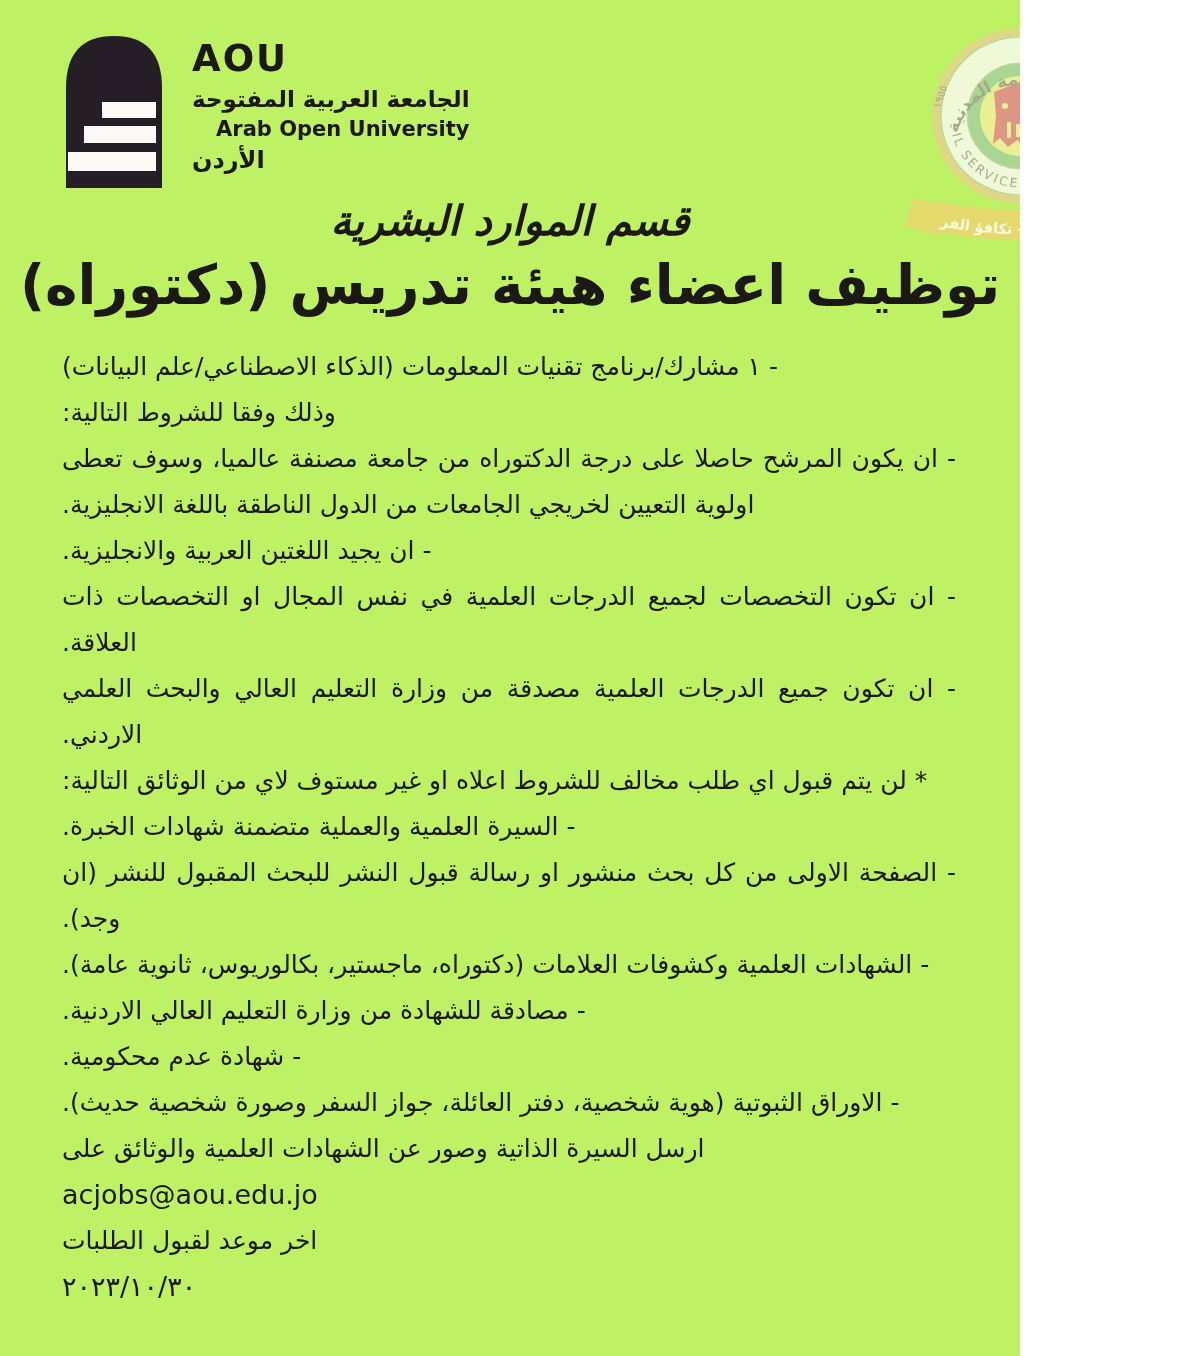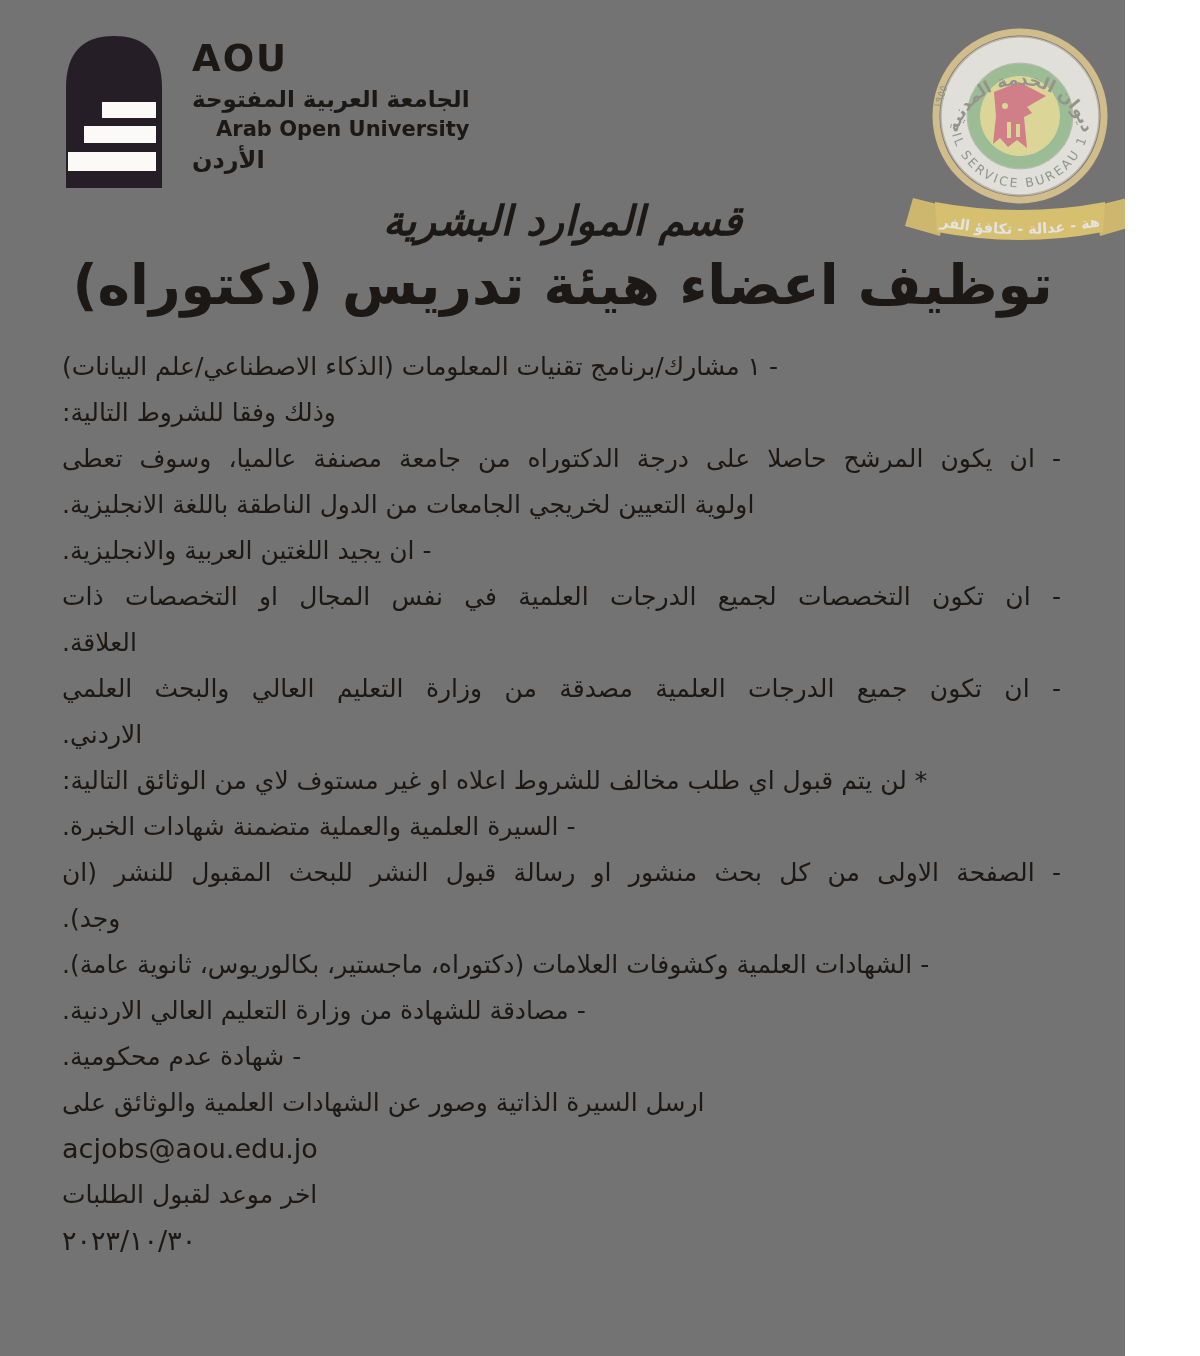--- a/index.html
+++ b/index.html
@@ -1,19 +1,19 @@
 <!DOCTYPE html>
 <html lang="ar"><head>
 <meta charset="utf-8">
 <style>
   html,body { margin:0; padding:0; }
   .page {
     position:relative;
-    width:1125px; height:1356px;
-    background:#737373;
+    width:1020px; height:1356px;
+    background:#bef264;
     color:#1b1815;
     font-family:"DejaVu Sans", sans-serif;
     overflow:hidden;
   }
   
   .logo { position:absolute; left:56px; top:26px; display:flex; gap:20px; }
   .logo-mark { width:116px; height:162px; }
   .logo-text { padding-top:14px; text-align:left; }
   .logo-acronym { font-size:37px; font-weight:bold; letter-spacing:2px; line-height:1; }
   .logo-ar { font-size:23px; font-weight:bold; margin-top:9px; line-height:1.2; }
@@ -114,19 +114,20 @@
       <div class="line">العلاقة.</div>
       <div class="line justify">- ان تكون جميع الدرجات العلمية مصدقة من وزارة التعليم العالي والبحث العلمي</div>
       <div class="line">الاردني.</div>
       <div class="line">* لن يتم قبول اي طلب مخالف للشروط اعلاه او غير مستوف لاي من الوثائق التالية:</div>
       <div class="line">- السيرة العلمية والعملية متضمنة شهادات الخبرة.</div>
       <div class="line justify">- الصفحة الاولى من كل بحث منشور او رسالة قبول النشر للبحث المقبول للنشر (ان</div>
       <div class="line">وجد).</div>
       <div class="line">- الشهادات العلمية وكشوفات العلامات (دكتوراه، ماجستير، بكالوريوس، ثانوية عامة).</div>
       <div class="line">- مصادقة للشهادة من وزارة التعليم العالي الاردنية.</div>
       <div class="line">- شهادة عدم محكومية.</div>
+      <div class="line">- الاوراق الثبوتية (هوية شخصية، دفتر العائلة، جواز السفر وصورة شخصية حديث).</div>
       <div class="line">ارسل السيرة الذاتية وصور عن الشهادات العلمية والوثائق على</div>
       <div class="line ltr">acjobs@aou.edu.jo</div>
       <div class="line">اخر موعد لقبول الطلبات</div>
       <div class="line ltr">٢٠٢٣/١٠/٣٠</div>
     </div>
 
 </div>
 
 </body></html>

